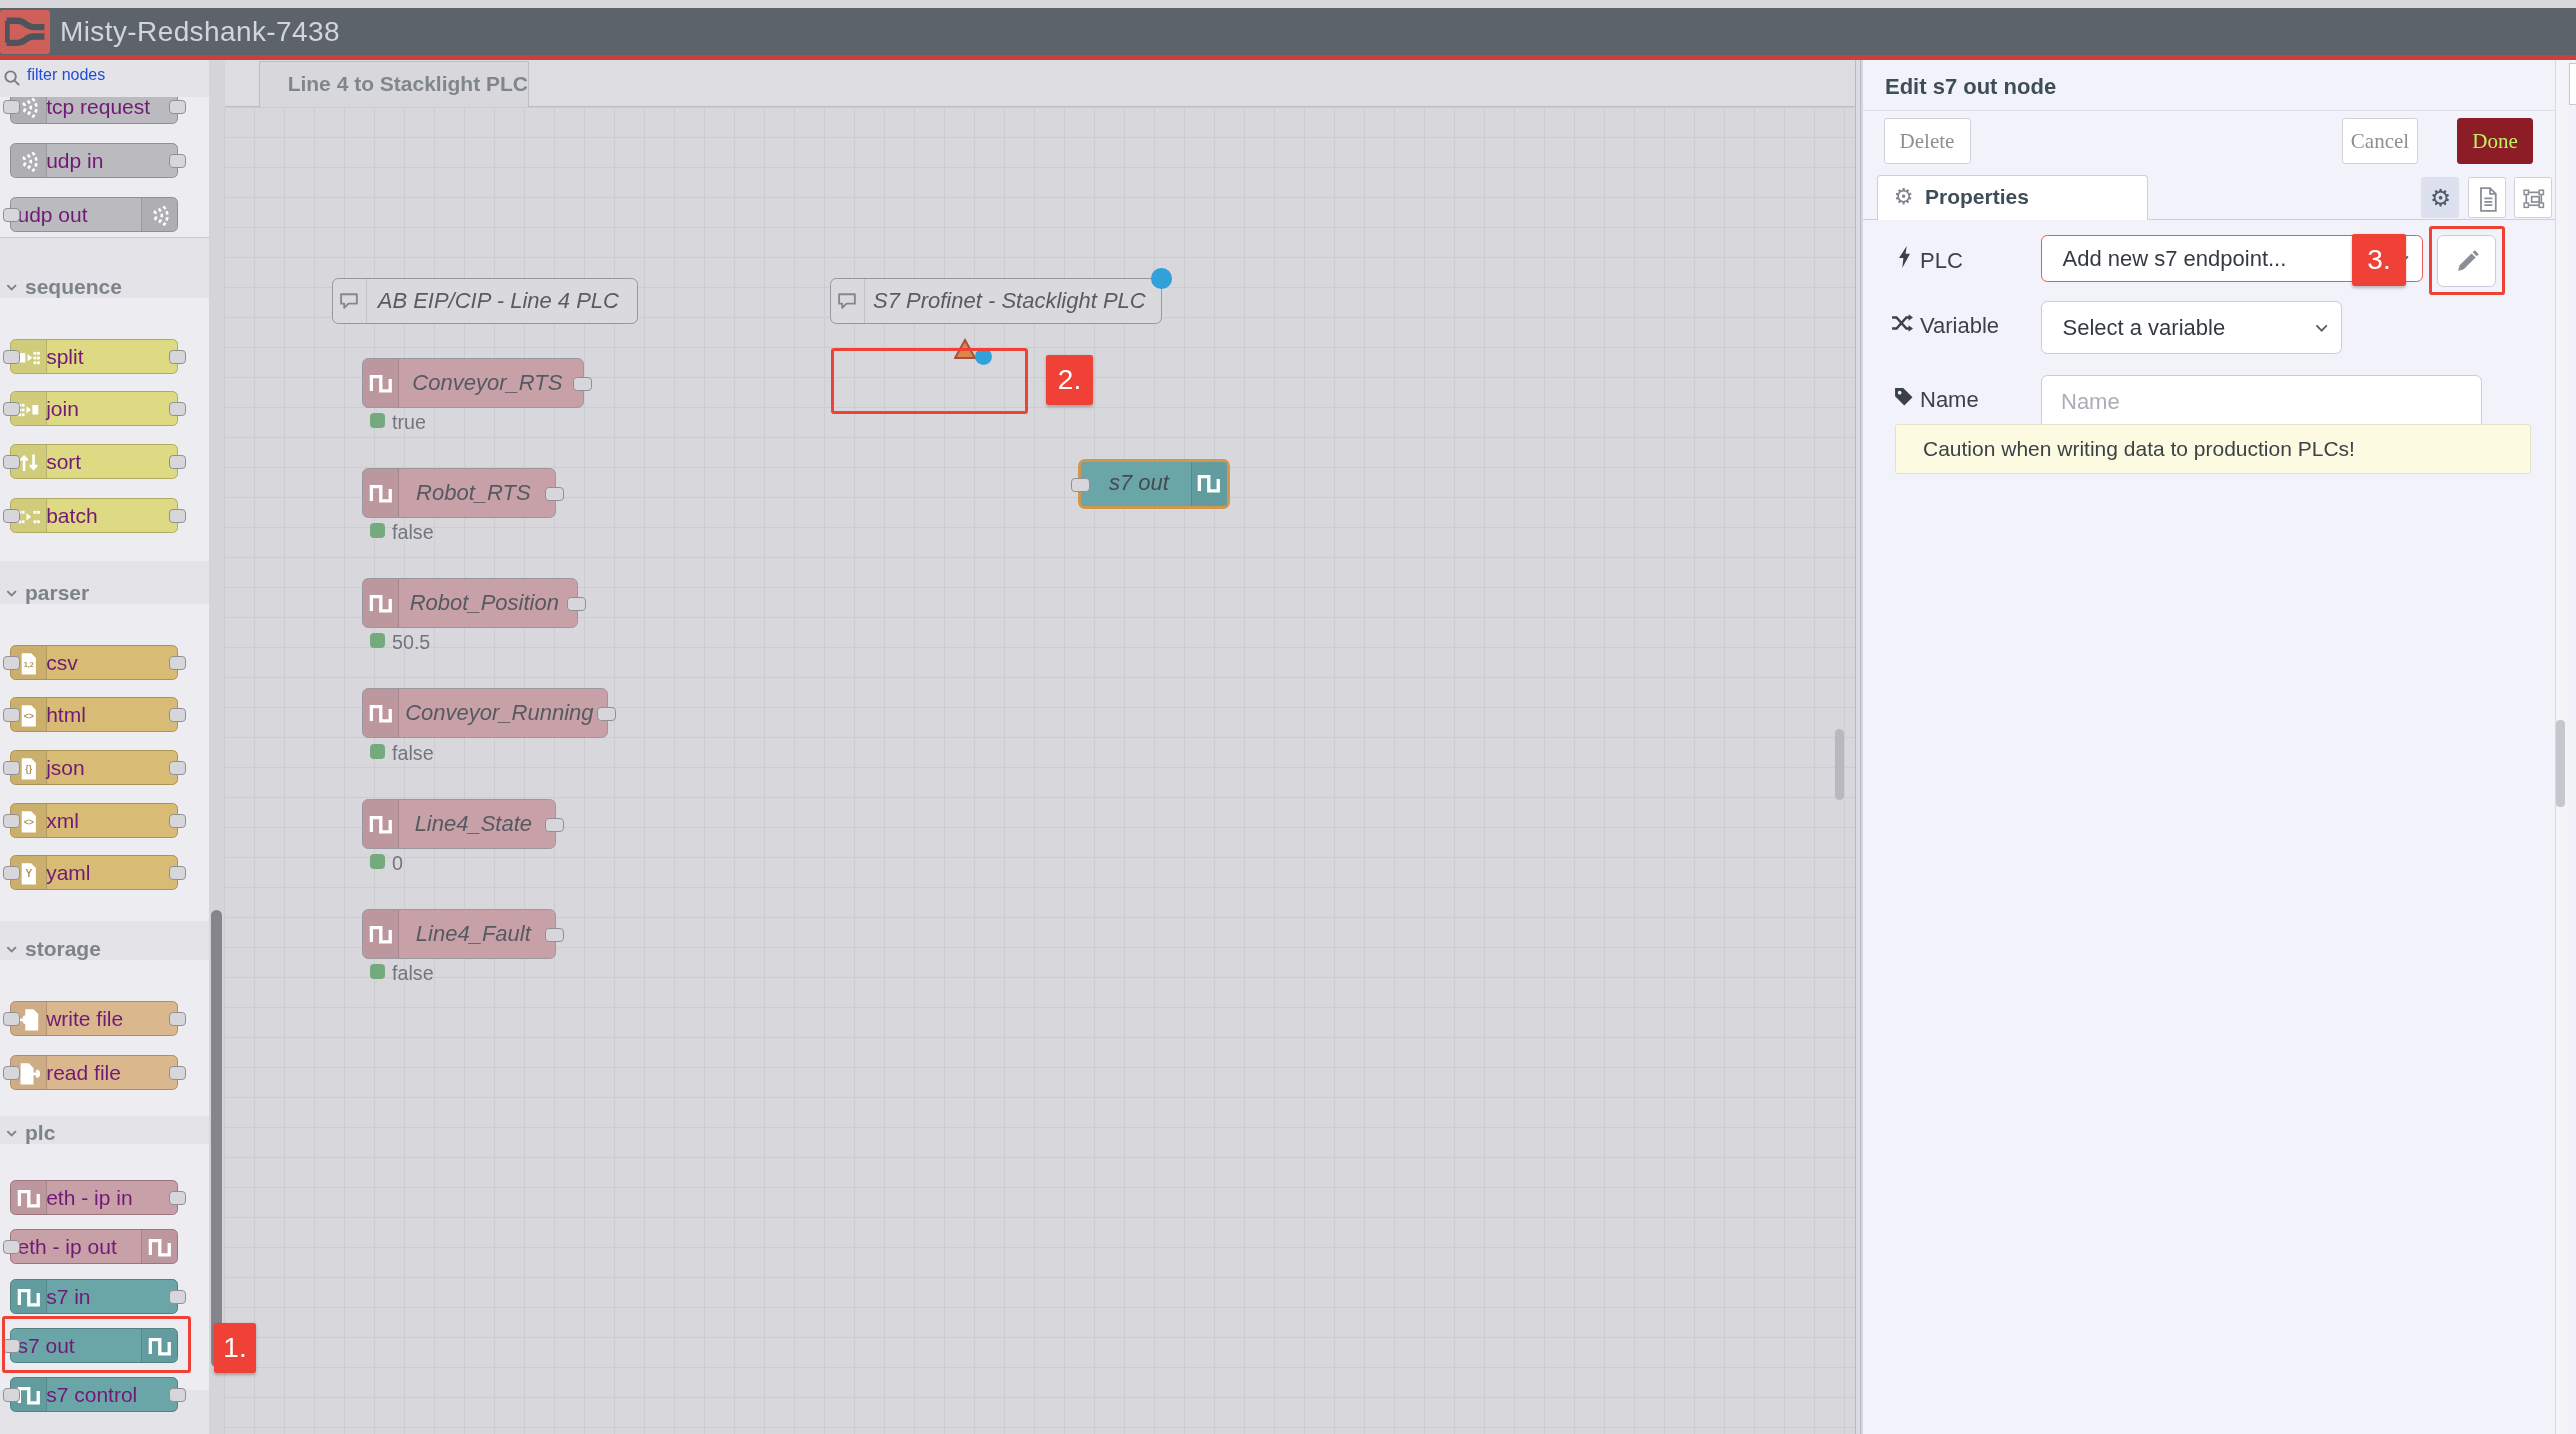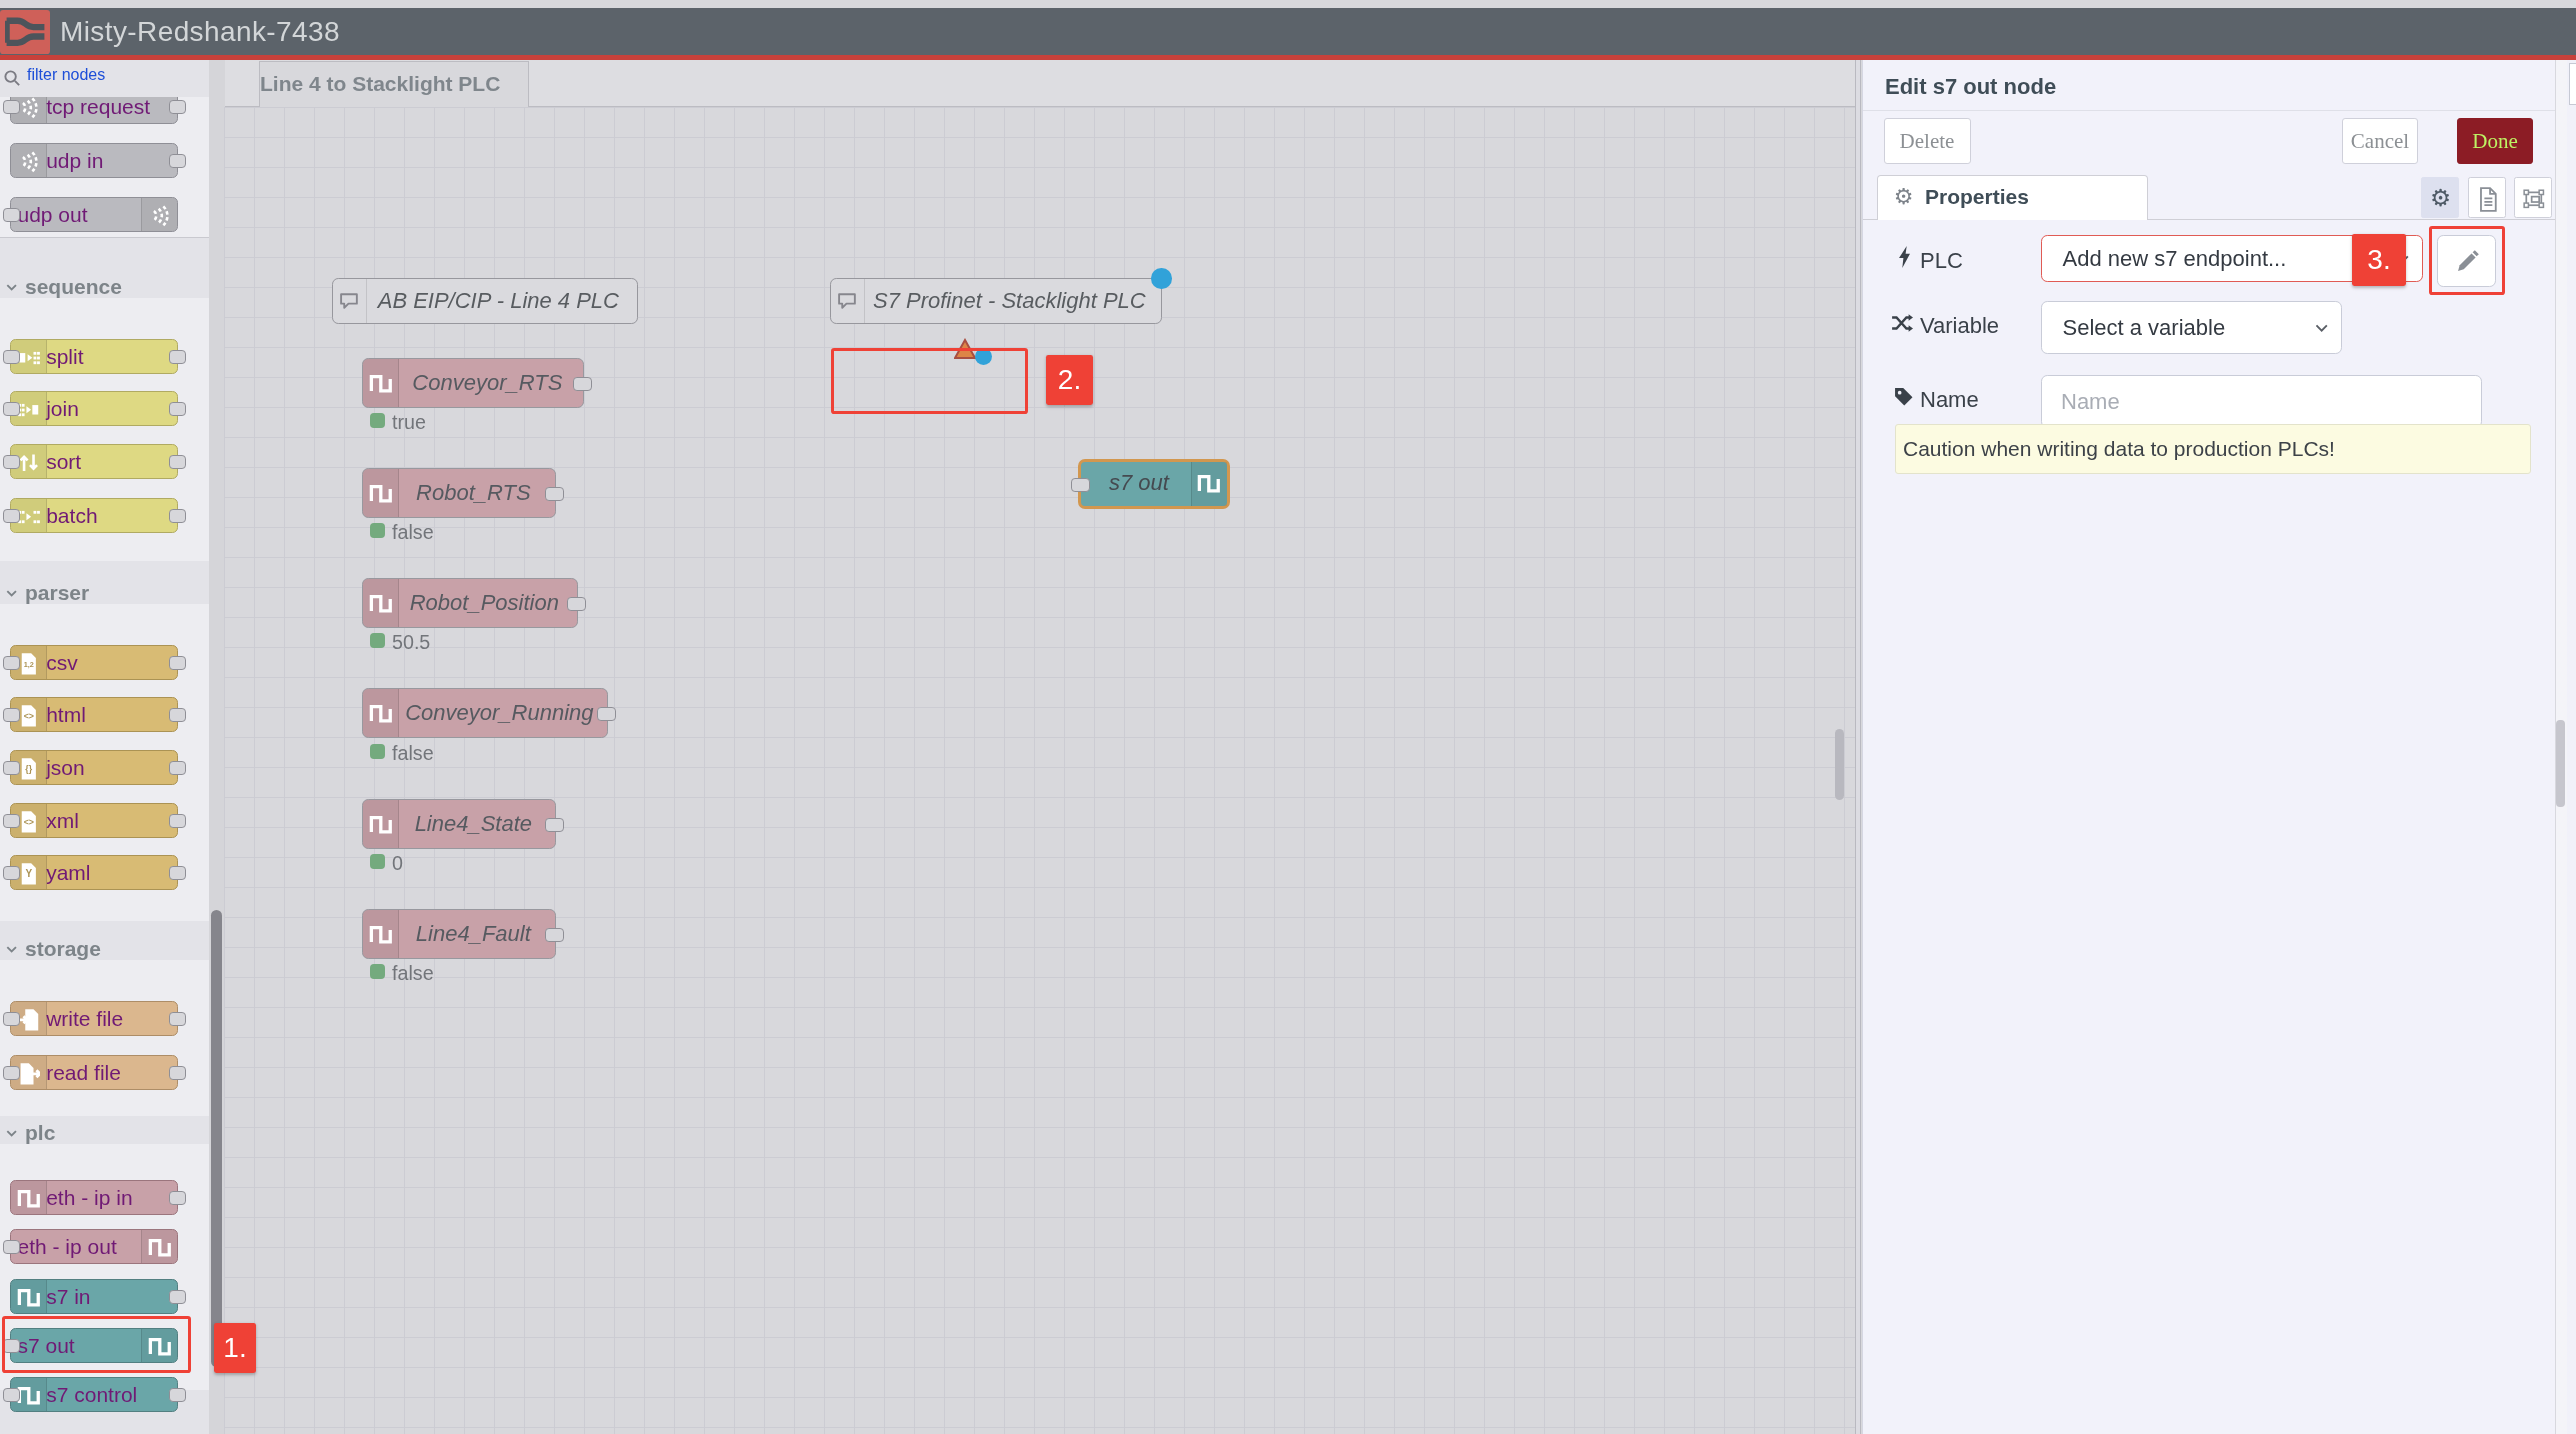--- a/index.html
+++ b/index.html
@@ -9,21 +9,21 @@
   
   #header{left:0;top:0;width:2576px;height:47px;background:#5c636a;}
   #logo{left:0;top:1.6px;width:50px;height:44px;background:#cf6059;border-radius:3.1px;}
   #logo svg{position:absolute;left:4.7px;top:6.3px;}
   #app-title{left:60px;top:7.9px;color:#d3d6d8;font-size:28px;letter-spacing:0.4px;}
   #red-line{left:0;top:47px;width:2576px;height:4.7px;background:#c8413b;}
 
   
   #tabbar{left:224px;top:52px;width:1631px;height:47px;background:#dddde1;border-bottom:0.8px solid #bcbcc2;box-sizing:border-box;}
   #flow-tab{left:35px;top:0.8px;width:270px;height:46px;background:#d8d8dc;border:0.8px solid #bcbcc2;border-bottom:none;box-sizing:border-box;
-            color:#7f868c;font-size:21px;font-weight:bold;text-align:left;line-height:44px;}
+            color:#7f868c;font-size:21px;font-weight:bold;text-align:right;line-height:44px;}
 
   
   #sidebar{left:0;top:52px;width:224px;height:1382px;background:#e3e3e8;}
   .pal-content{left:0;width:209px;background:#ededf1;}
   .pal-header{left:0;width:238px;height:23.6px;color:#7d8489;font-size:21px;font-weight:bold;}
   .pal-header .cat-label{position:absolute;left:25px;top:0;}
   .pal-header svg{position:absolute;left:3.1px;top:3.9px;}
   .pal-node{position:absolute;left:10.2px;width:168px;height:35px;border-radius:5.5px;box-sizing:border-box;border:0.8px solid #97979d;
             font-size:21px;color:#701a75;line-height:33px;text-align:left;}
   .pal-node .icon-region{position:absolute;top:0;bottom:0;width:35px;background:rgba(0,0,0,.06);}
@@ -95,21 +95,21 @@
   .nr-select{position:absolute;background:#fff;border:0.8px solid #c9ccd8;border-radius:6.3px;box-sizing:border-box;font-size:22px;color:#343a42;}
   .nr-select .sel-text{position:absolute;left:20.5px;top:50%;transform:translateY(-50%);}
   .nr-select svg{position:absolute;right:11px;top:50%;transform:translateY(-50%);}
   #plc-select{border:1.6px solid #e05b54;}
   #name-input{position:absolute;left:178px;top:315px;width:441px;height:53px;background:#fff;border:0.8px solid #c9ccd8;border-radius:6.3px;
               box-sizing:border-box;font-size:22px;color:#343a42;padding:0 19px;font-family:"Liberation Sans",sans-serif;outline:none;}
   #name-input::placeholder{color:#a9adb5;}
   #pencil-btn{position:absolute;left:574px;top:175px;width:59px;height:52px;background:#fff;border:0.8px solid #c9ccd8;border-radius:6.3px;box-sizing:border-box;}
   #pencil-btn svg{position:absolute;left:15.7px;top:11.8px;}
   #caution-box{position:absolute;left:32px;top:364px;width:636px;height:50px;background:#fcfbe1;border:0.8px solid #e3e3cb;border-radius:3.1px;box-sizing:border-box;
-               font-size:21px;color:#3d4248;line-height:48px;padding-left:7px;}
+               font-size:21px;color:#3d4248;line-height:48px;padding-left:27px;}
   #panel-scroll-track{left:2555px;top:52px;width:11.8px;height:1382px;background:#f4f4f8;border-left:0.8px solid #d8d8de;box-sizing:border-box;}
   #panel-scroll-thumb{left:2556px;top:712px;width:8.7px;height:87px;background:#c6c6cd;border-radius:3.9px;}
   #right-sliver{left:2567px;top:52px;width:9.4px;height:1382px;background:#f1f1f9;}
   #right-sliver .edge-box{position:absolute;left:1.6px;top:3.1px;width:11px;height:42px;background:#fff;border:0.8px solid #c6c9d4;box-sizing:border-box;}
 </style>
 </head>
 <body>
 
 <div id="app">
 

